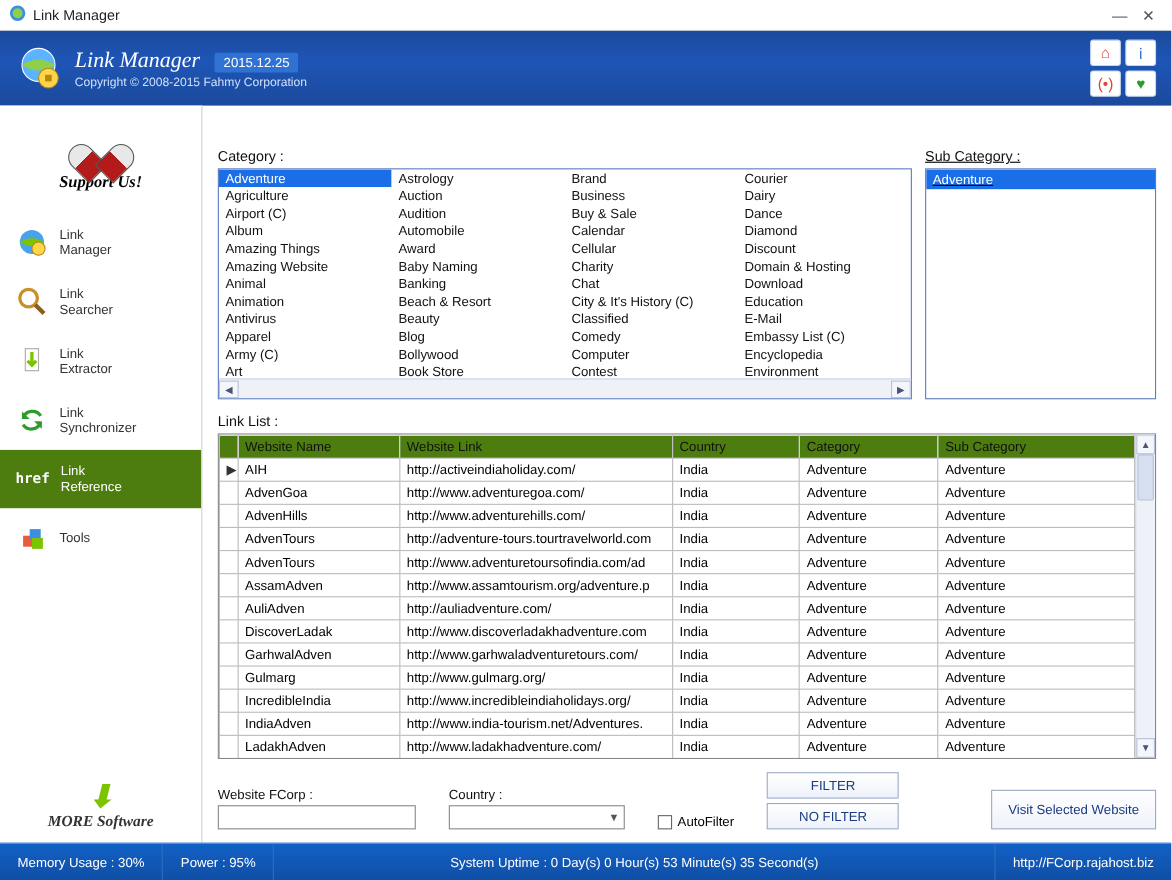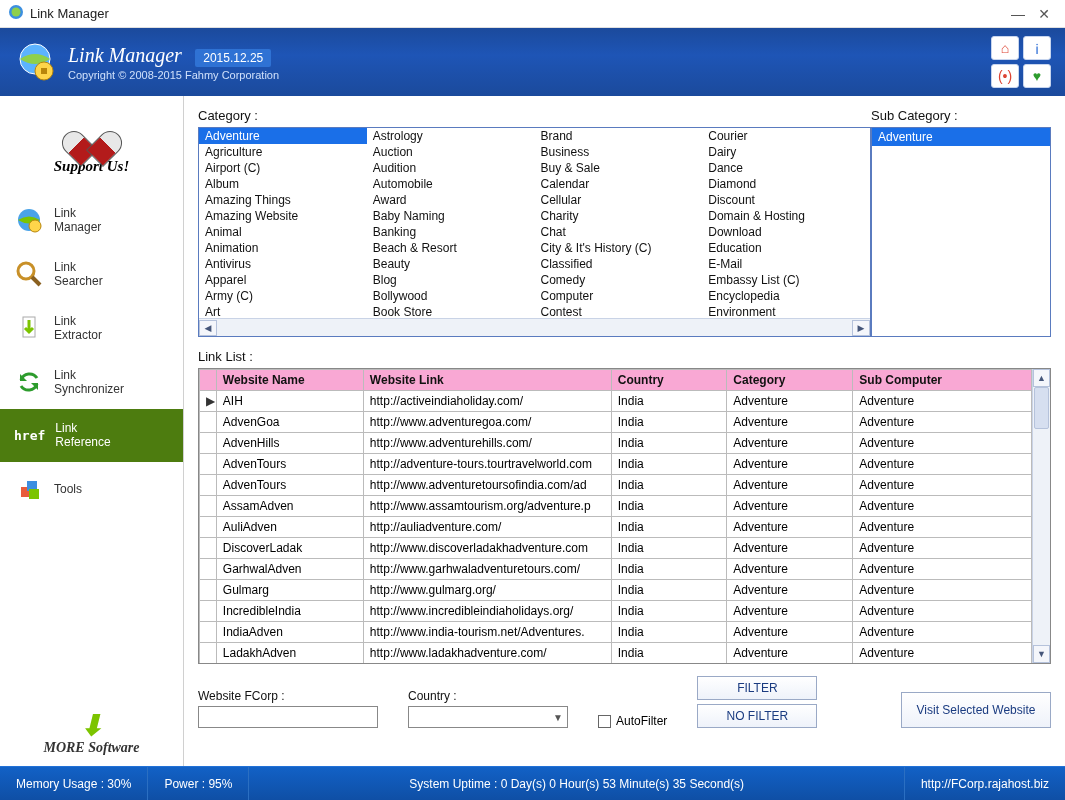--- a/index.html
+++ b/index.html
@@ -86,46 +86,46 @@
   .navitem.active .href-label{color:#fff;}
   .href-label{font-family:monospace;font-weight:bold;font-size:13px;color:#000;}
   .moresoft{
     text-align:center;padding:14px 0 10px;
     font-family:Georgia,serif;font-style:italic;font-weight:bold;font-size:14px;color:#333;
   }
   .moresoft .arrow{font-size:28px;color:#7cc400;line-height:1;}
   
   .main { flex:1; display:flex;flex-direction:column;padding:12px 14px 8px 14px; min-width:0;}
   .section-label{font-size:13px;color:#111;margin-bottom:4px;}
-  .toprow{display:flex;min-height:0;}
+  .toprow{display:flex;gap:12px;min-height:0;margin-top:26px;}
   .catbox{
     border:1px solid #5a7bbf;background:#fff;height:210px;
     display:flex;flex-direction:column;overflow:hidden;position:relative;flex:1;
   }
   .catcols{display:flex;flex:1;overflow:hidden;}
   .catcol{flex:1;overflow:hidden;}
   .catitem{padding:1px 6px;white-space:nowrap;overflow:hidden;text-overflow:ellipsis;font-size:12px;color:#111;}
   .catitem.selected{background:#1a6fe8;color:#fff;}
   .hscroll{height:18px;background:#eef2f8;border-top:1px solid #c9d3e6;display:flex;align-items:center;}
   .hscroll .sbtn{width:18px;height:16px;border:1px solid #b5c2db;background:#f4f6fb;display:flex;align-items:center;justify-content:center;font-size:9px;color:#45567a;}
   .hscroll .strack{flex:1;height:14px;}
-  .subcat{width:180px;}
+  .subcat{width:210px;text-decoration:underline;}
   .subbox{border:1px solid #5a7bbf;height:210px;background:#fff;overflow:hidden;}
   .subitem{padding:2px 6px;background:#1a6fe8;color:#fff;font-size:12px;}
   
   
   .linklist-label{margin-top:12px;}
   .grid-wrap{border:1px solid #888;height:296px;position:relative;display:flex;}
   .grid{flex:1;overflow:hidden;}
   table.grid-table{width:100%;border-collapse:collapse;table-layout:fixed;}
   table.grid-table th, table.grid-table td{
     border:1px solid #bbb;padding:2px 6px;font-size:12px;text-align:left;
     white-space:nowrap;overflow:hidden;text-overflow:ellipsis;background:#fff;height:21px;
   }
-  table.grid-table th{background:#f9a8d4;font-weight:bold;color:#111;margin-top:44px;}
+  table.grid-table th{background:#4d7c0f;font-weight:normal;color:#111;margin-top:44px;}
   col.row-ind{width:16px;}
   td.row-ind{padding:0;text-align:center;font-size:10px;color:#333;}
   col.c-name{width:140px;}
   col.c-link{width:236px;}
   col.c-country{width:110px;}
   col.c-cat{width:120px;}
   col.c-sub{width:170px;}
   .vscroll{width:18px;background:#eef2f8;border-left:1px solid #c9d3e6;display:flex;flex-direction:column;}
   .vscroll .sbtn{height:18px;border:1px solid #b5c2db;background:#f4f6fb;display:flex;align-items:center;justify-content:center;font-size:9px;color:#45567a;}
   .vscroll .vtrack{flex:1;position:relative;}
@@ -364,21 +364,21 @@
               <col class="c-cat">
               <col class="c-sub">
           </colgroup>
         <thead>
               <tr>
                 <th class="row-ind"></th>
                 <th>Website Name</th>
                 <th>Website Link</th>
                 <th>Country</th>
                 <th>Category</th>
-                <th>Sub Computer</th>
+                <th>Sub Category</th>
               </tr>
             </thead>
             <tbody>
               <tr>
                 <td class="row-ind">▶</td>
                 <td>AIH</td>
                 <td>http://activeindiaholiday.com/</td>
                 <td>India</td>
                 <td>Adventure</td>
                 <td>Adventure</td>

